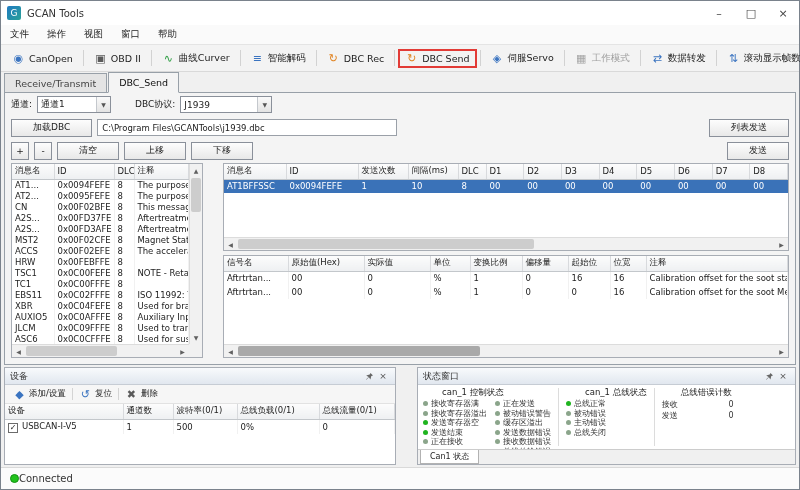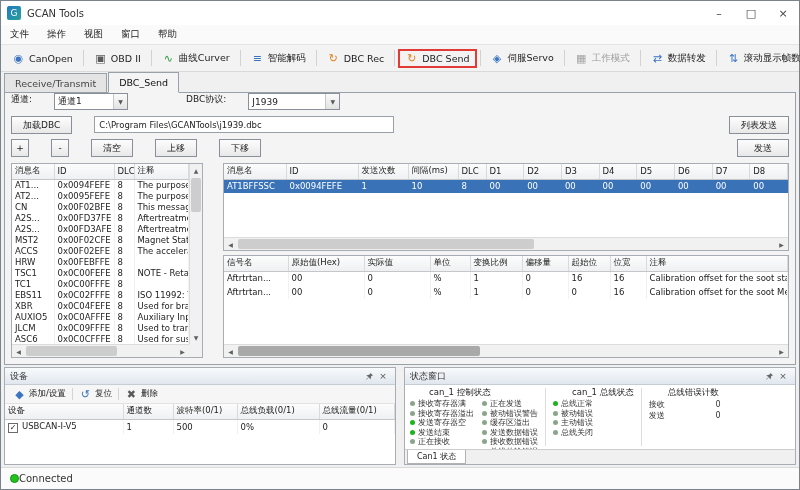--- a/index.html
+++ b/index.html
@@ -32,27 +32,27 @@
   .ico.blue{color:var(--accent);} .ico.orange{color:var(--orange);} .ico.green{color:var(--green);}
   .ico.gray{color:#a5a5a5;} .ico.dark{color:#5a5a5a;}
 
   
   .tabrow{height:21px;display:flex;align-items:center;padding-left:3px;gap:1px;position:relative;z-index:2;margin-bottom:-1px;flex:0 0 auto;}
   .tab{height:19px;padding:0 10px;display:flex;align-items:center;font-size:9.5px;border:1px solid #98a0a8;border-bottom:none;background:#e4e4e4;color:#444;}
   .tab.active{height:21px;background:#f4f4f4;color:#111;border-bottom:1px solid #f4f4f4;}
 
   
   .main{flex:1 1 auto;margin:0 3px;background:#f4f4f4;border:1px solid #98a0a8;display:flex;flex-direction:column;overflow:hidden;}
-  .ctrl-row{height:23px;display:flex;align-items:flex-start;padding:0 6px;gap:22px;flex:0 0 auto;}
+  .ctrl-row{height:23px;display:flex;align-items:center;padding:0 6px;gap:5px;flex:0 0 auto;}
   .lbl{font-size:9px;color:#222;white-space:nowrap;}
   .select{width:74px;height:17px;background:#fff;border:1px solid #8a909a;display:flex;align-items:center;font-size:9px;}
   .select.wide{width:92px;}
   .select .sel-text{flex:1;padding:0 3px;overflow:hidden;white-space:nowrap;}
   .select .dd{width:14px;height:100%;background:linear-gradient(#fafafa,#e3e3e3);border-left:1px solid #c4c8cd;display:flex;align-items:center;justify-content:center;font-size:6px;color:#555;}
-  .btn{height:18px;border:1px solid #8a909a;background:linear-gradient(#fdfdfd,#e8e8e8);padding:0 11px;font-size:9px;display:inline-flex;align-items:center;justify-content:center;white-space:nowrap;color:#222;}
+  .btn{height:18px;border:1px solid #8a909a;background:linear-gradient(#fdfdfd,#e8e8e8);padding:0 21px;font-size:9px;display:inline-flex;align-items:center;justify-content:center;white-space:nowrap;color:#222;}
   .btn.sq{width:18px;padding:0;}
   .btn.far{margin-left:auto;min-width:52px;}
   .path-box{width:300px;height:17px;background:#fff;border:1px solid #9aa0a8;display:flex;align-items:center;padding:0 4px;font-size:8.5px;overflow:hidden;white-space:nowrap;}
   .gap8{width:14px;}
 
   
   .tables{flex:1 1 auto;display:flex;gap:20px;padding:1px 6px 6px;overflow:hidden;}
   .grid-box{background:#fff;border:1px solid #a8adb5;overflow:hidden;}
   .msg-wrap{width:192px;display:grid;grid-template-columns:1fr 13px;grid-template-rows:1fr 13px;flex:0 0 auto;}
   .msg-clip{overflow:hidden;}
@@ -91,21 +91,21 @@
   .msg-hscroll{grid-column:1;grid-row:2;}
   .sb-btn{width:13px;height:13px;display:flex;align-items:center;justify-content:center;font-size:6px;color:#606060;flex:0 0 auto;}
   .vs-track{flex:1;width:100%;position:relative;}
   .vs-thumb{position:absolute;top:1px;left:1px;right:1px;height:34px;background:#cdcdcd;border-radius:2px;}
   .hs-track{flex:1;height:100%;position:relative;}
   .hs-thumb{position:absolute;top:1px;bottom:1px;left:1px;background:#cdcdcd;border-radius:2px;}
   .hs-thumb.w60{width:60%;} .hs-thumb.w55{width:55%;} .hs-thumb.w45{width:45%;background:#a9a9a9;}
   .corner{grid-column:2;grid-row:2;background:#f1f1f1;}
 
   
-  .bottom{height:102px;display:flex;padding:2px 3px 2px;gap:8px;flex:0 0 auto;}
+  .bottom{height:102px;display:flex;padding:2px 3px 2px;gap:21px;flex:0 0 auto;}
   .panel{border:1px solid #a8adb5;background:#fff;display:flex;flex-direction:column;overflow:hidden;}
   .device-panel{width:392px;flex:0 0 auto;}
   .status-panel{flex:1;}
   .panel-title{height:17px;background:linear-gradient(#f8fafc,#e1e7ef);border-bottom:1px solid #c6ccd4;display:flex;align-items:center;padding:0 5px;font-size:9px;color:#333;flex:0 0 auto;}
   .panel-title .spacer{flex:1;}
   .pt-ico{width:14px;display:flex;align-items:center;justify-content:center;color:#555;font-size:9px;}
   .panel-toolbar{height:19px;background:#f6f6f6;border-bottom:1px solid #e2e2e2;display:flex;align-items:center;gap:2px;padding:0 4px;font-size:8.5px;flex:0 0 auto;}
   .pt-btn{display:flex;align-items:center;gap:3px;padding:1px 4px;white-space:nowrap;}
   .pt-sep{width:1px;height:12px;background:#d4d4d4;}
   .dev-table th:nth-child(1),.dev-table td:nth-child(1){width:118px;}

